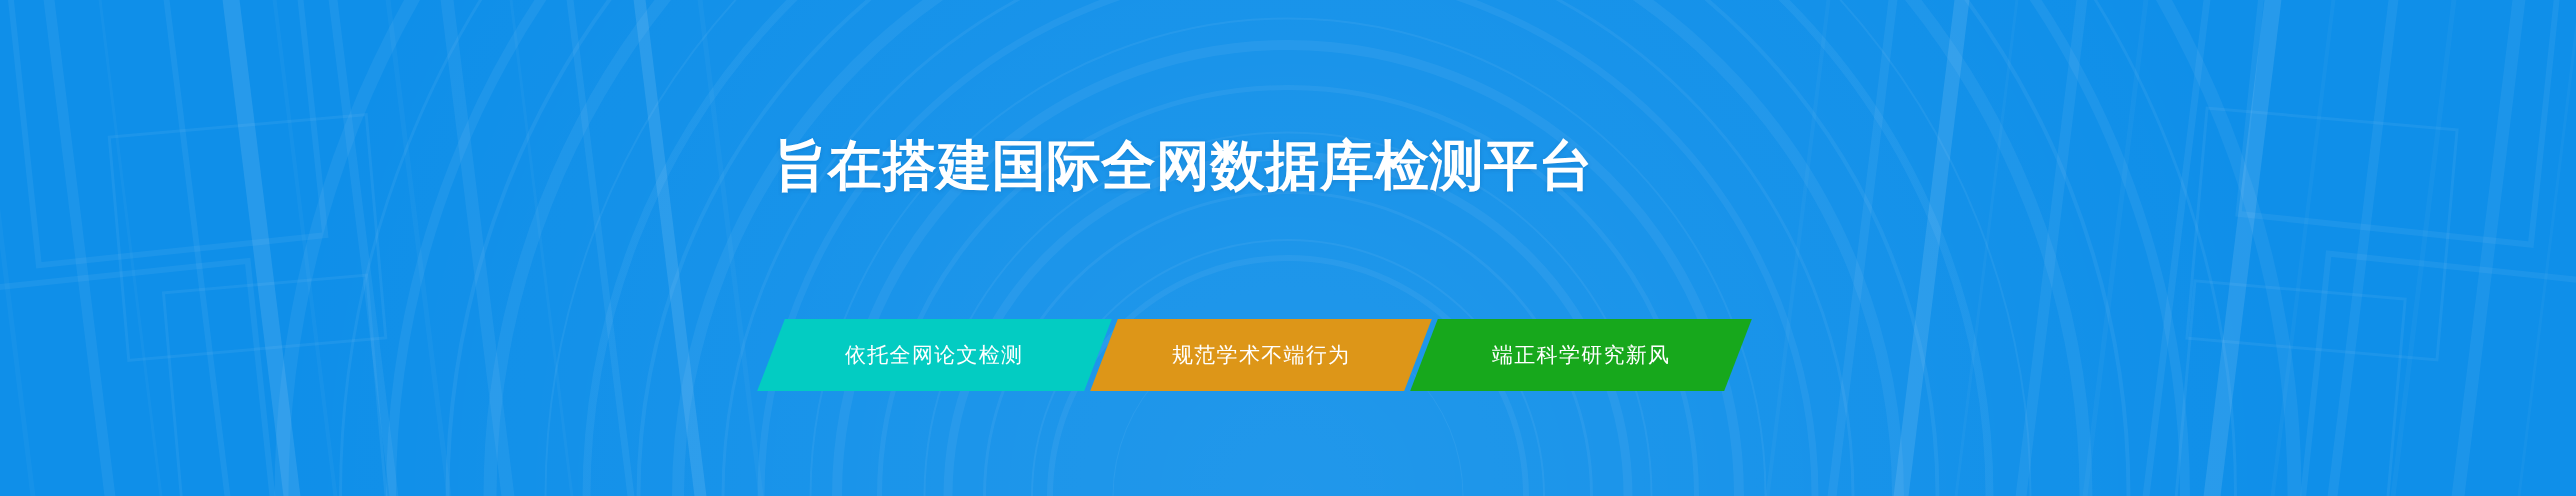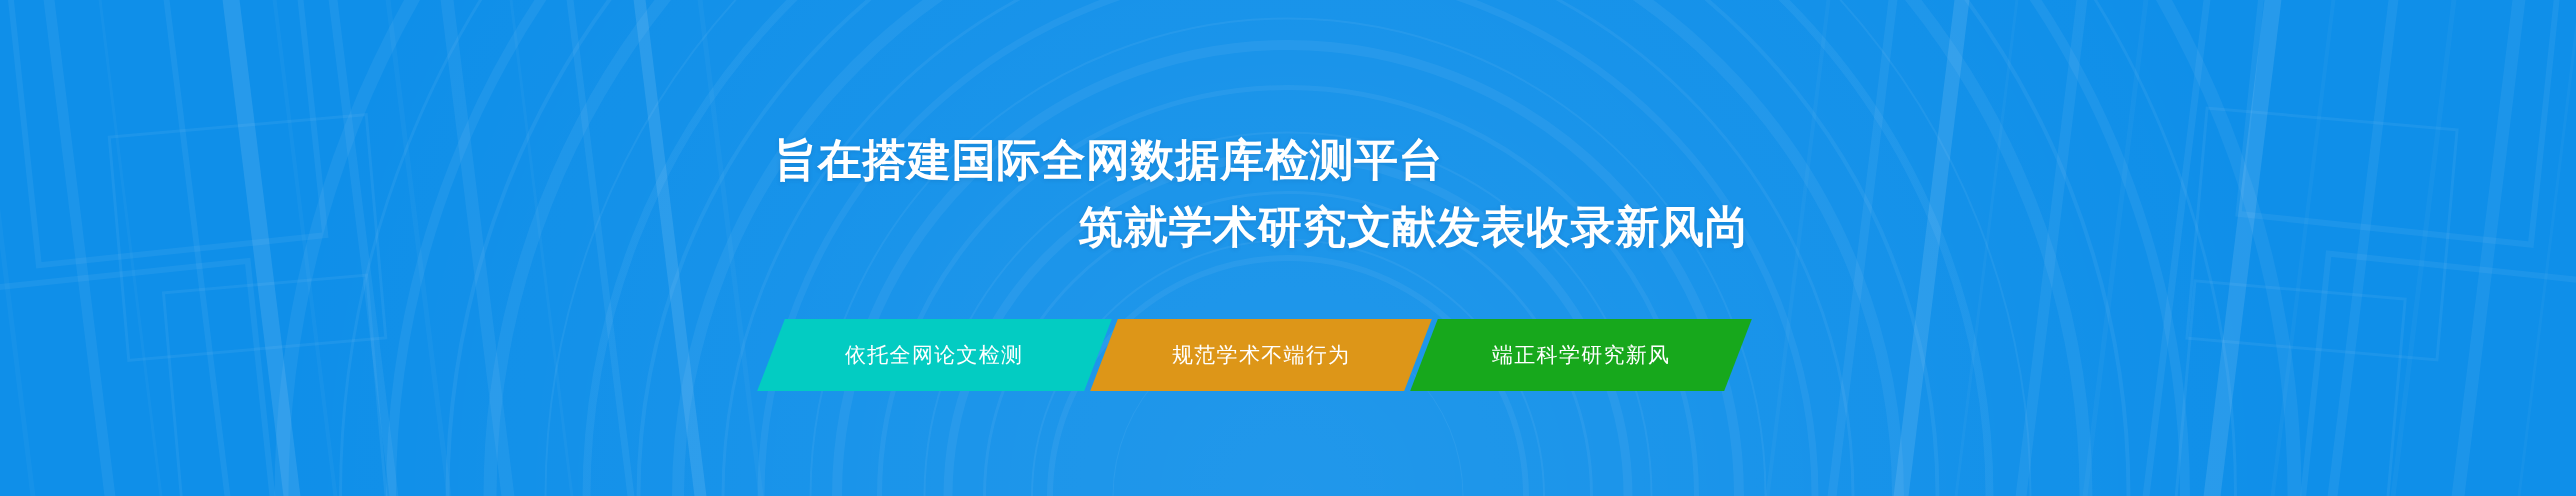--- a/index.html
+++ b/index.html
@@ -101,21 +101,21 @@
     color: #ffffff;
     font-weight: bold;
     letter-spacing: 0.7px;
     white-space: nowrap;
     line-height: 1;
     text-shadow: 0 1.3px 4px rgba(0, 60, 120, 0.18);
   }
   .headline-1 {
     left: 773px;
     top: 138px;
-    font-size: 44px;
+    font-size: 54px;
   }
   .headline-2 {
     left: 1079px;
     top: 205px;
     font-size: 44px;
   }
 
   
   .badges {
     position: absolute;
@@ -217,21 +217,20 @@
     </div>
 
     <div class="frame" style="right:27px;  top:-47px;  width:288px; height:268px; transform: rotate(6deg);"></div>
     <div class="frame thin" style="right:127px; top:117px;  width:248px; height:228px; transform: rotate(5deg);"></div>
     <div class="frame" style="right:-87px;top:268px;  width:342px; height:295px; transform: rotate(6deg);"></div>
     <div class="frame thin" style="right:181px; top:288px;  width:208px; height:275px; transform: rotate(5deg);"></div>
   </div>
 
   <div class="headings">
     <div class="headline headline-1">旨在搭建国际全网数据库检测平台</div>
-    <div class="headline headline-2">筑就学术研究文献发表收录新风尚</div>
   </div>
 
   <div class="badges">
     <div class="badge badge-1">
       <span>依托全网论文检测</span>
     </div>
     <div class="badge badge-2">
       <span>规范学术不端行为</span>
     </div>
     <div class="badge badge-3">

